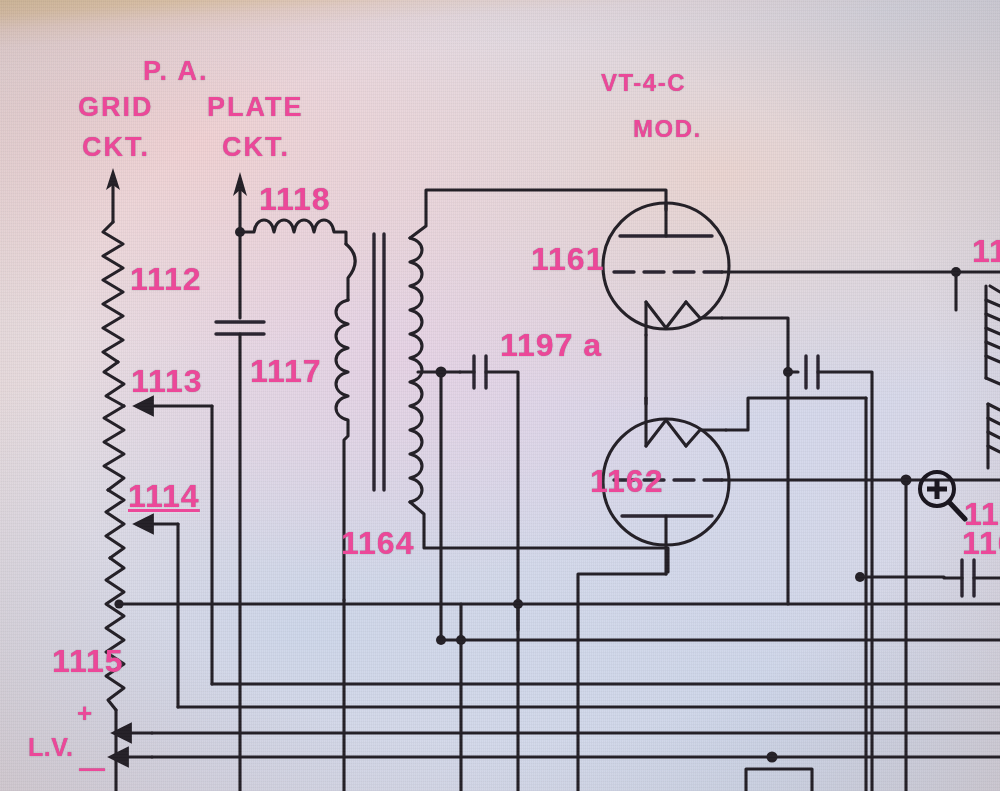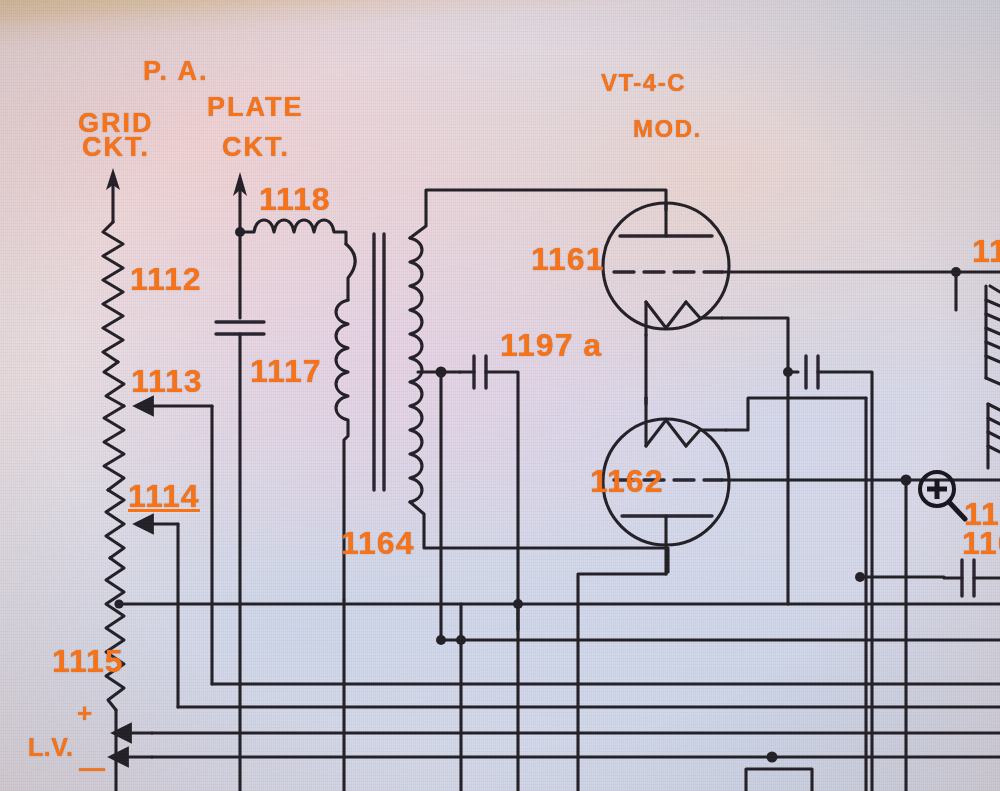--- a/index.html
+++ b/index.html
@@ -50,21 +50,21 @@
   .vig{
     position:absolute;inset:0;
     background:radial-gradient(ellipse 80% 80% at 50% 50%, rgba(0,0,0,0) 55%, rgba(40,30,40,0.14) 100%);
   }
 
   svg.art{position:absolute;inset:0;width:1000px;height:791px;}
 
   
   .lbl{
     position:absolute;
-    color:#f97316;
+    color:#ec4899;
     font-family:"Liberation Sans", sans-serif;
     font-weight:700;
     letter-spacing:.5px;
     white-space:nowrap;
     text-shadow:0 0 1.2px rgba(40,30,50,.55), 0 0 3px rgba(255,255,255,.25);
     line-height:1;
   }
   .hdr{font-size:27px;letter-spacing:2px;}
   .hdr-sm{font-size:24px;letter-spacing:1.5px;}
   .part{font-size:32px;letter-spacing:1px;font-weight:700;}
@@ -279,21 +279,21 @@
       <path class="w" d="M860,577 L944,577"></path>
     </g>
   </svg>
 
   <div class="scan"></div>
   <div class="grain"></div>
   <div class="vig"></div>
 
 
   <div class="lbl hdr" style="left:143px;top:58px;">P. A.</div>
-  <div class="lbl hdr" style="left:78px;top:94px;margin-top:16px;">GRID</div>
+  <div class="lbl hdr" style="left:78px;top:94px;">GRID</div>
   <div class="lbl hdr" style="left:207px;top:94px;">PLATE</div>
   <div class="lbl hdr" style="left:82px;top:134px;">CKT.</div>
   <div class="lbl hdr" style="left:222px;top:134px;">CKT.</div>
 
   <div class="lbl hdr-sm" style="left:601px;top:71px;">VT-4-C</div>
   <div class="lbl hdr-sm" style="left:633px;top:117px;">MOD.</div>
 
   <div id="parts">
       <div class="lbl part" style="left: 130px; top: 263px;">1112</div>
       <div class="lbl part" style="left: 131px; top: 365px;">1113</div>

